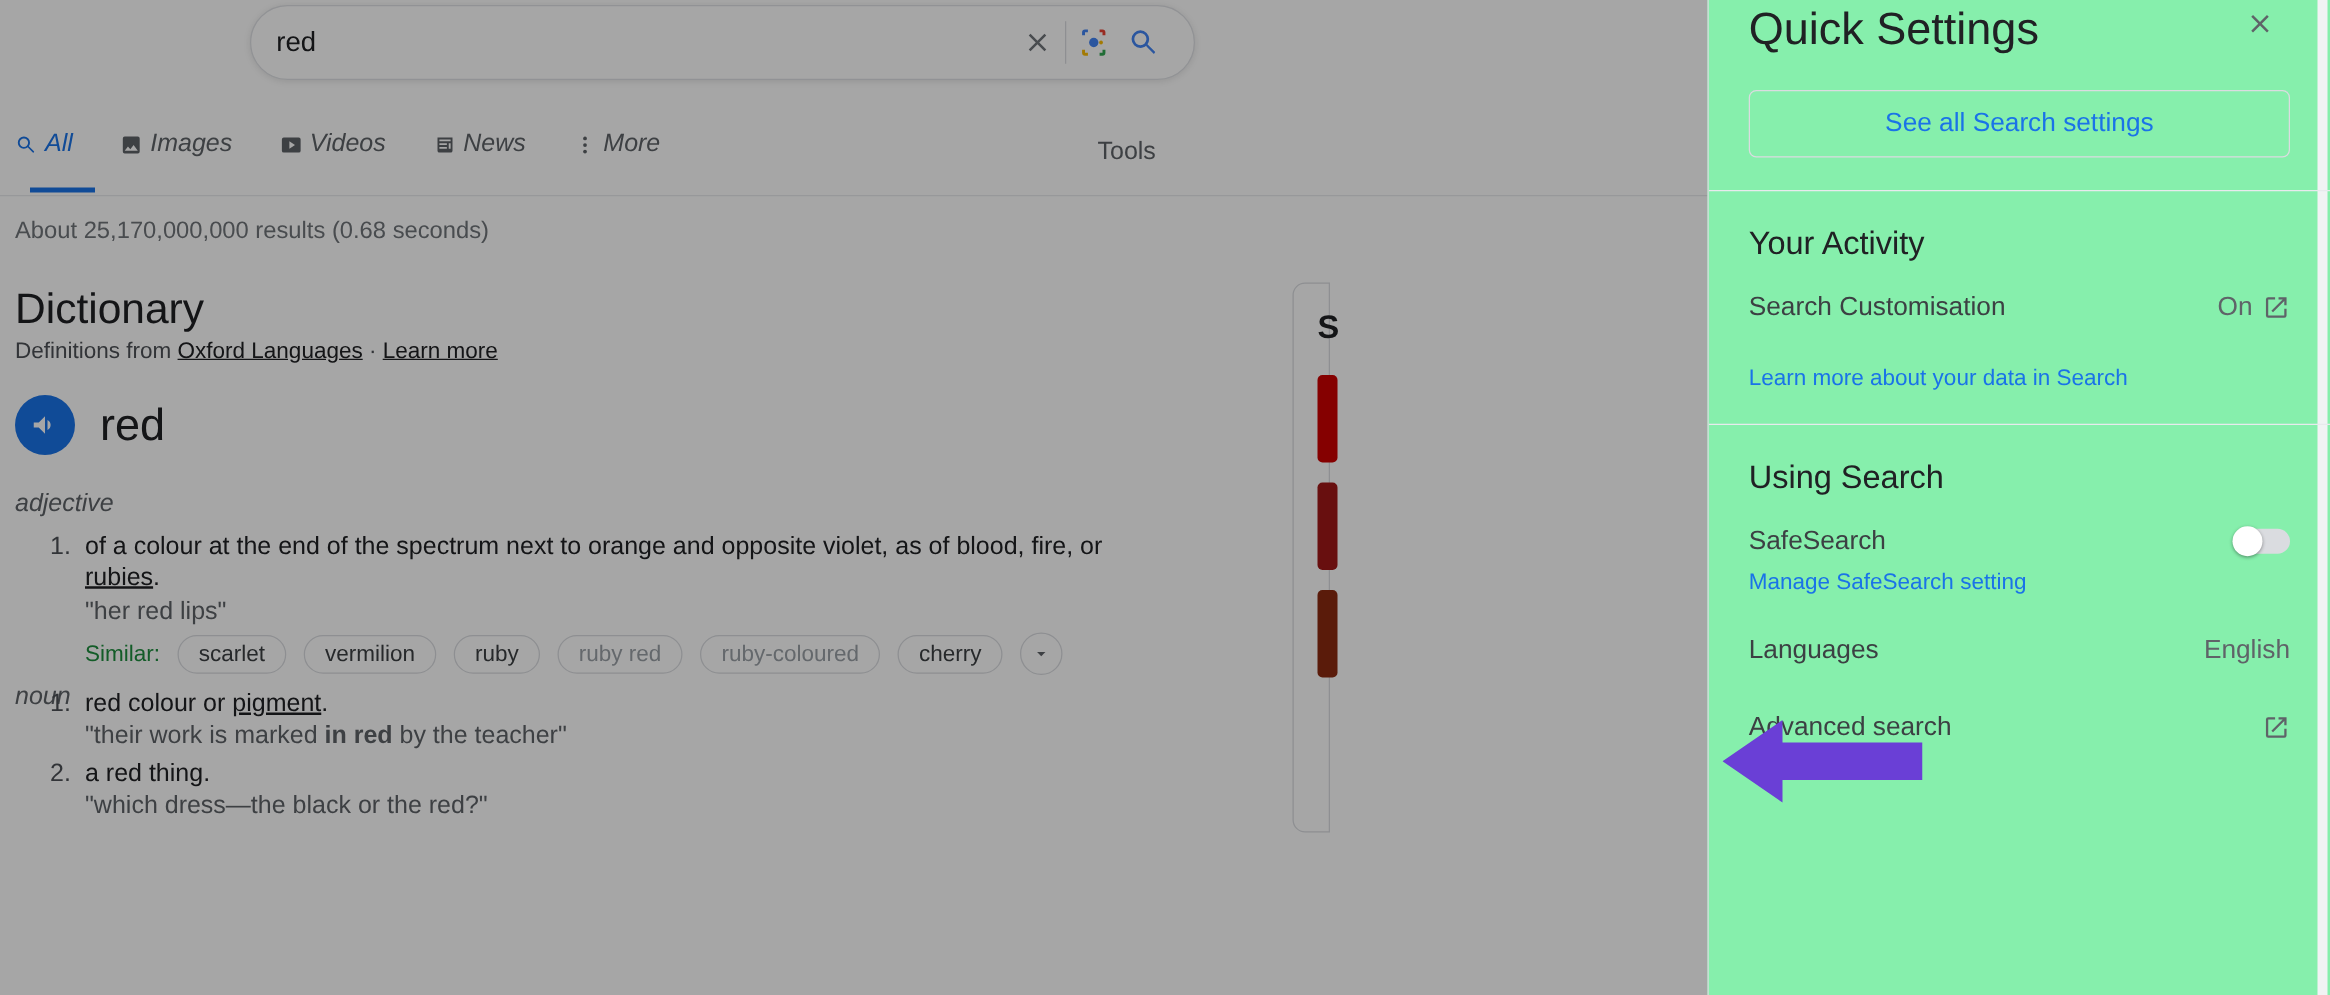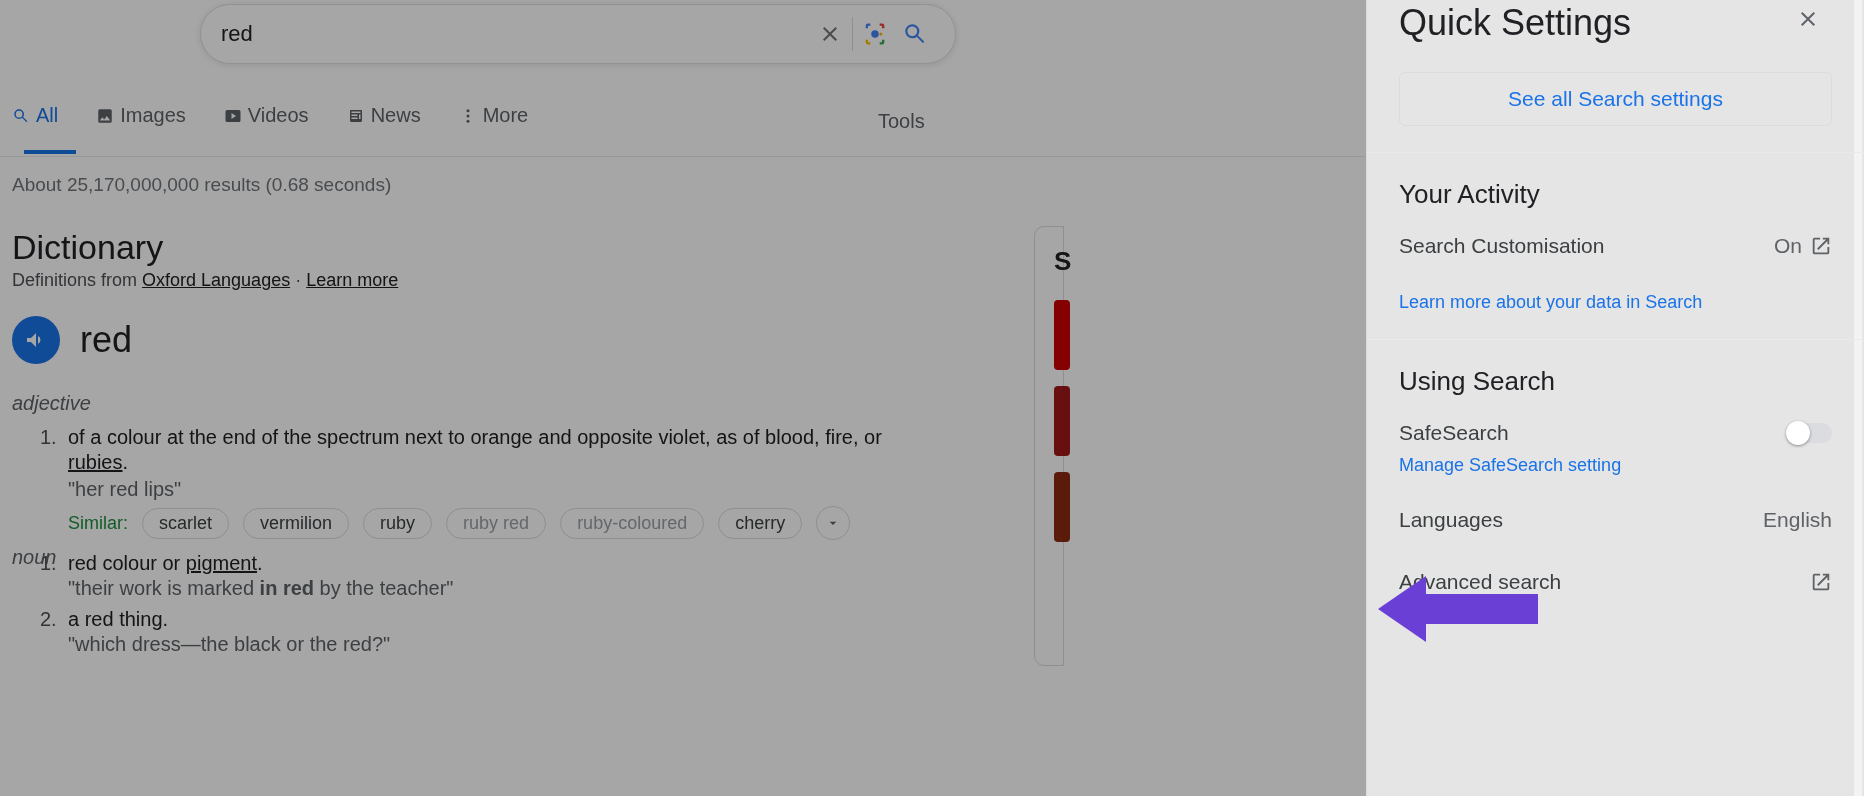--- a/index.html
+++ b/index.html
@@ -73,20 +73,21 @@
 
   
   .tabs {
     position: absolute;
     left: 12px; top: 104px;
     display: flex;
     align-items: center;
     gap: 38px;
     font-size: 20px;
     color: #5f6368;
+    font-style: italic;
   }
   .tab { display: flex; align-items: center; gap: 6px; cursor: pointer; }
   .tab.active { color: #1a73e8; }
   .tab.active::after {
     content:"";
     position:absolute;
     left: 12px; top: 46px;
     width: 52px; height: 4px;
     background: #1a73e8;
   }
@@ -212,21 +213,21 @@
     position:absolute;
     width: 16px; height: 70px;
     border-radius: 4px;
   }
 
   
   .panel {
     position: absolute;
     right: 0; top: 0;
     width: 498px; height: 796px;
-    background: #e5e5e5;
+    background: #86efac;
     z-index: 100;
     border-left: 1px solid #dadce0;
     overflow: hidden;
   }
   .panel-inner { position:relative; height:100%; padding: 0 32px; }
   .panel-scroll { position:absolute; right:2px; top:0; width:8px; height:100%; background:#f1f3f4; }
   .panel-title {
     font-size: 36px; font-weight: 500;
     margin-top: 0px; padding-top: 2px;
   }

